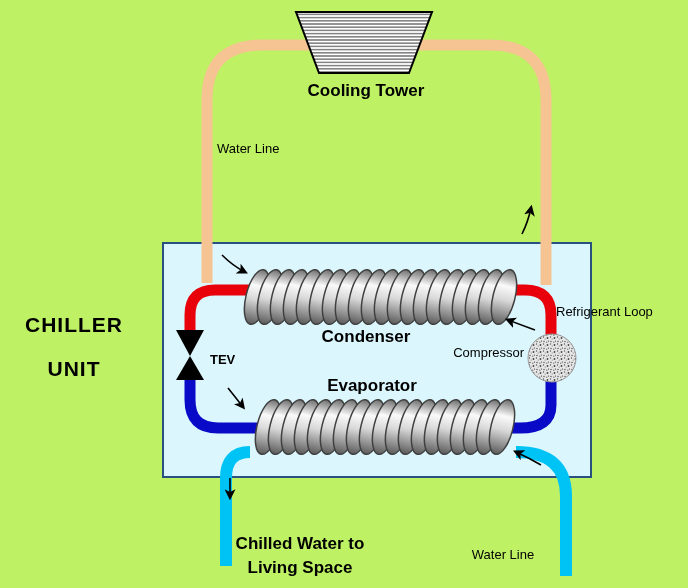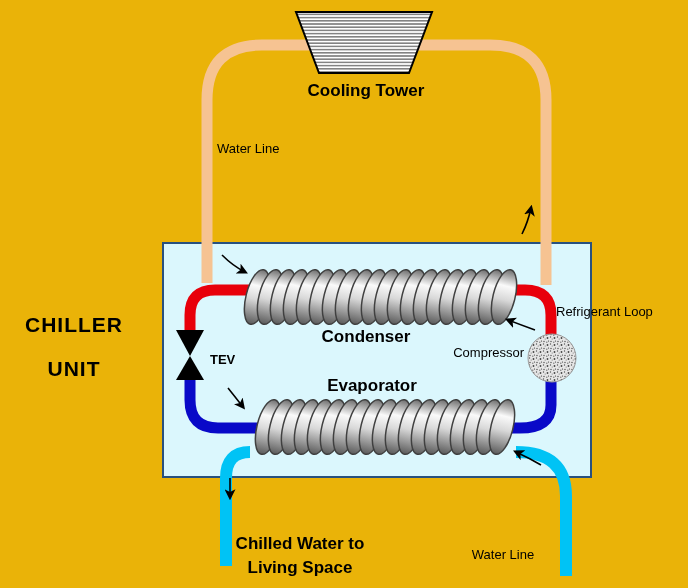--- a/index.html
+++ b/index.html
@@ -1,19 +1,19 @@
 <!DOCTYPE html>
 <html><head>
 <meta charset="utf-8">
 <style>
   html,body { margin:0; padding:0; background:#ffffff; }
   .stage {
     position:relative;
     width:688px; height:588px;
-    background:#eab308;
+    background:#bef264;
     font-family:"Liberation Sans", sans-serif;
     overflow:hidden;
   }
   svg { display:block; }
   text {
     font-family:"Liberation Sans", sans-serif;
     fill:#000000;
   }
   .lbl-big   { font-size:17px; font-weight:bold; text-anchor:middle; }
   .lbl-sm    { font-size:13px; font-weight:normal; }

